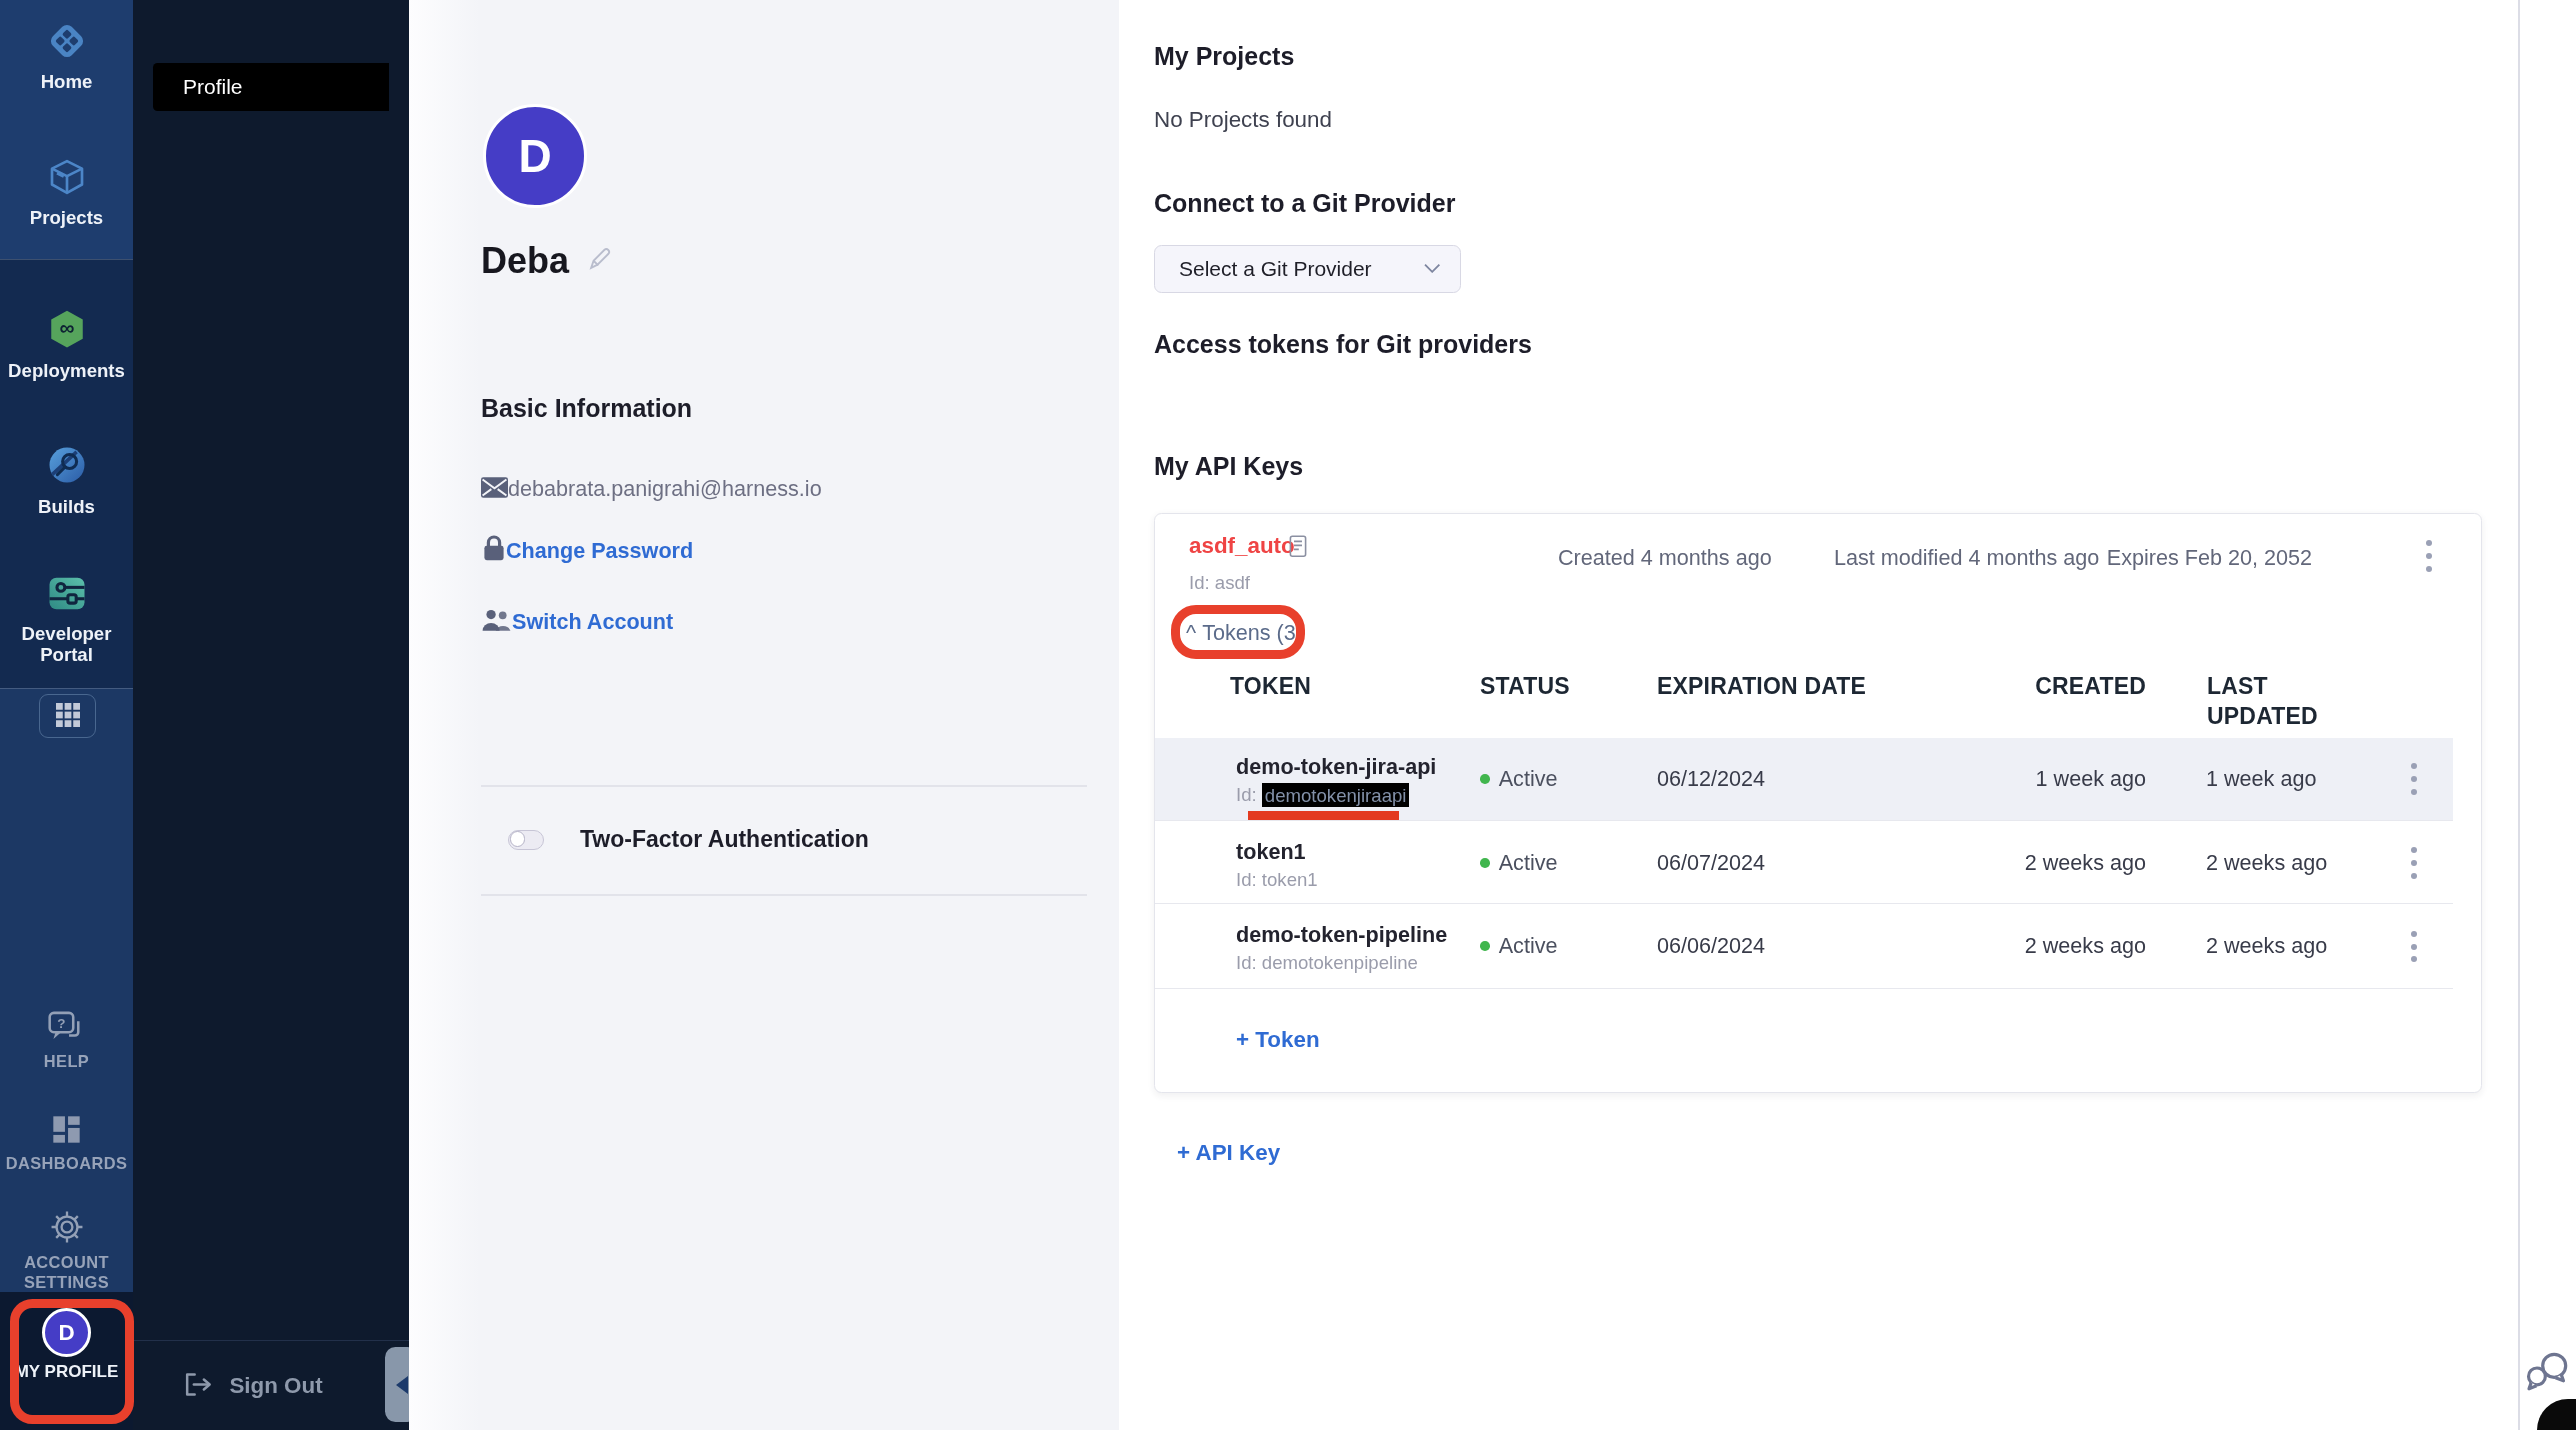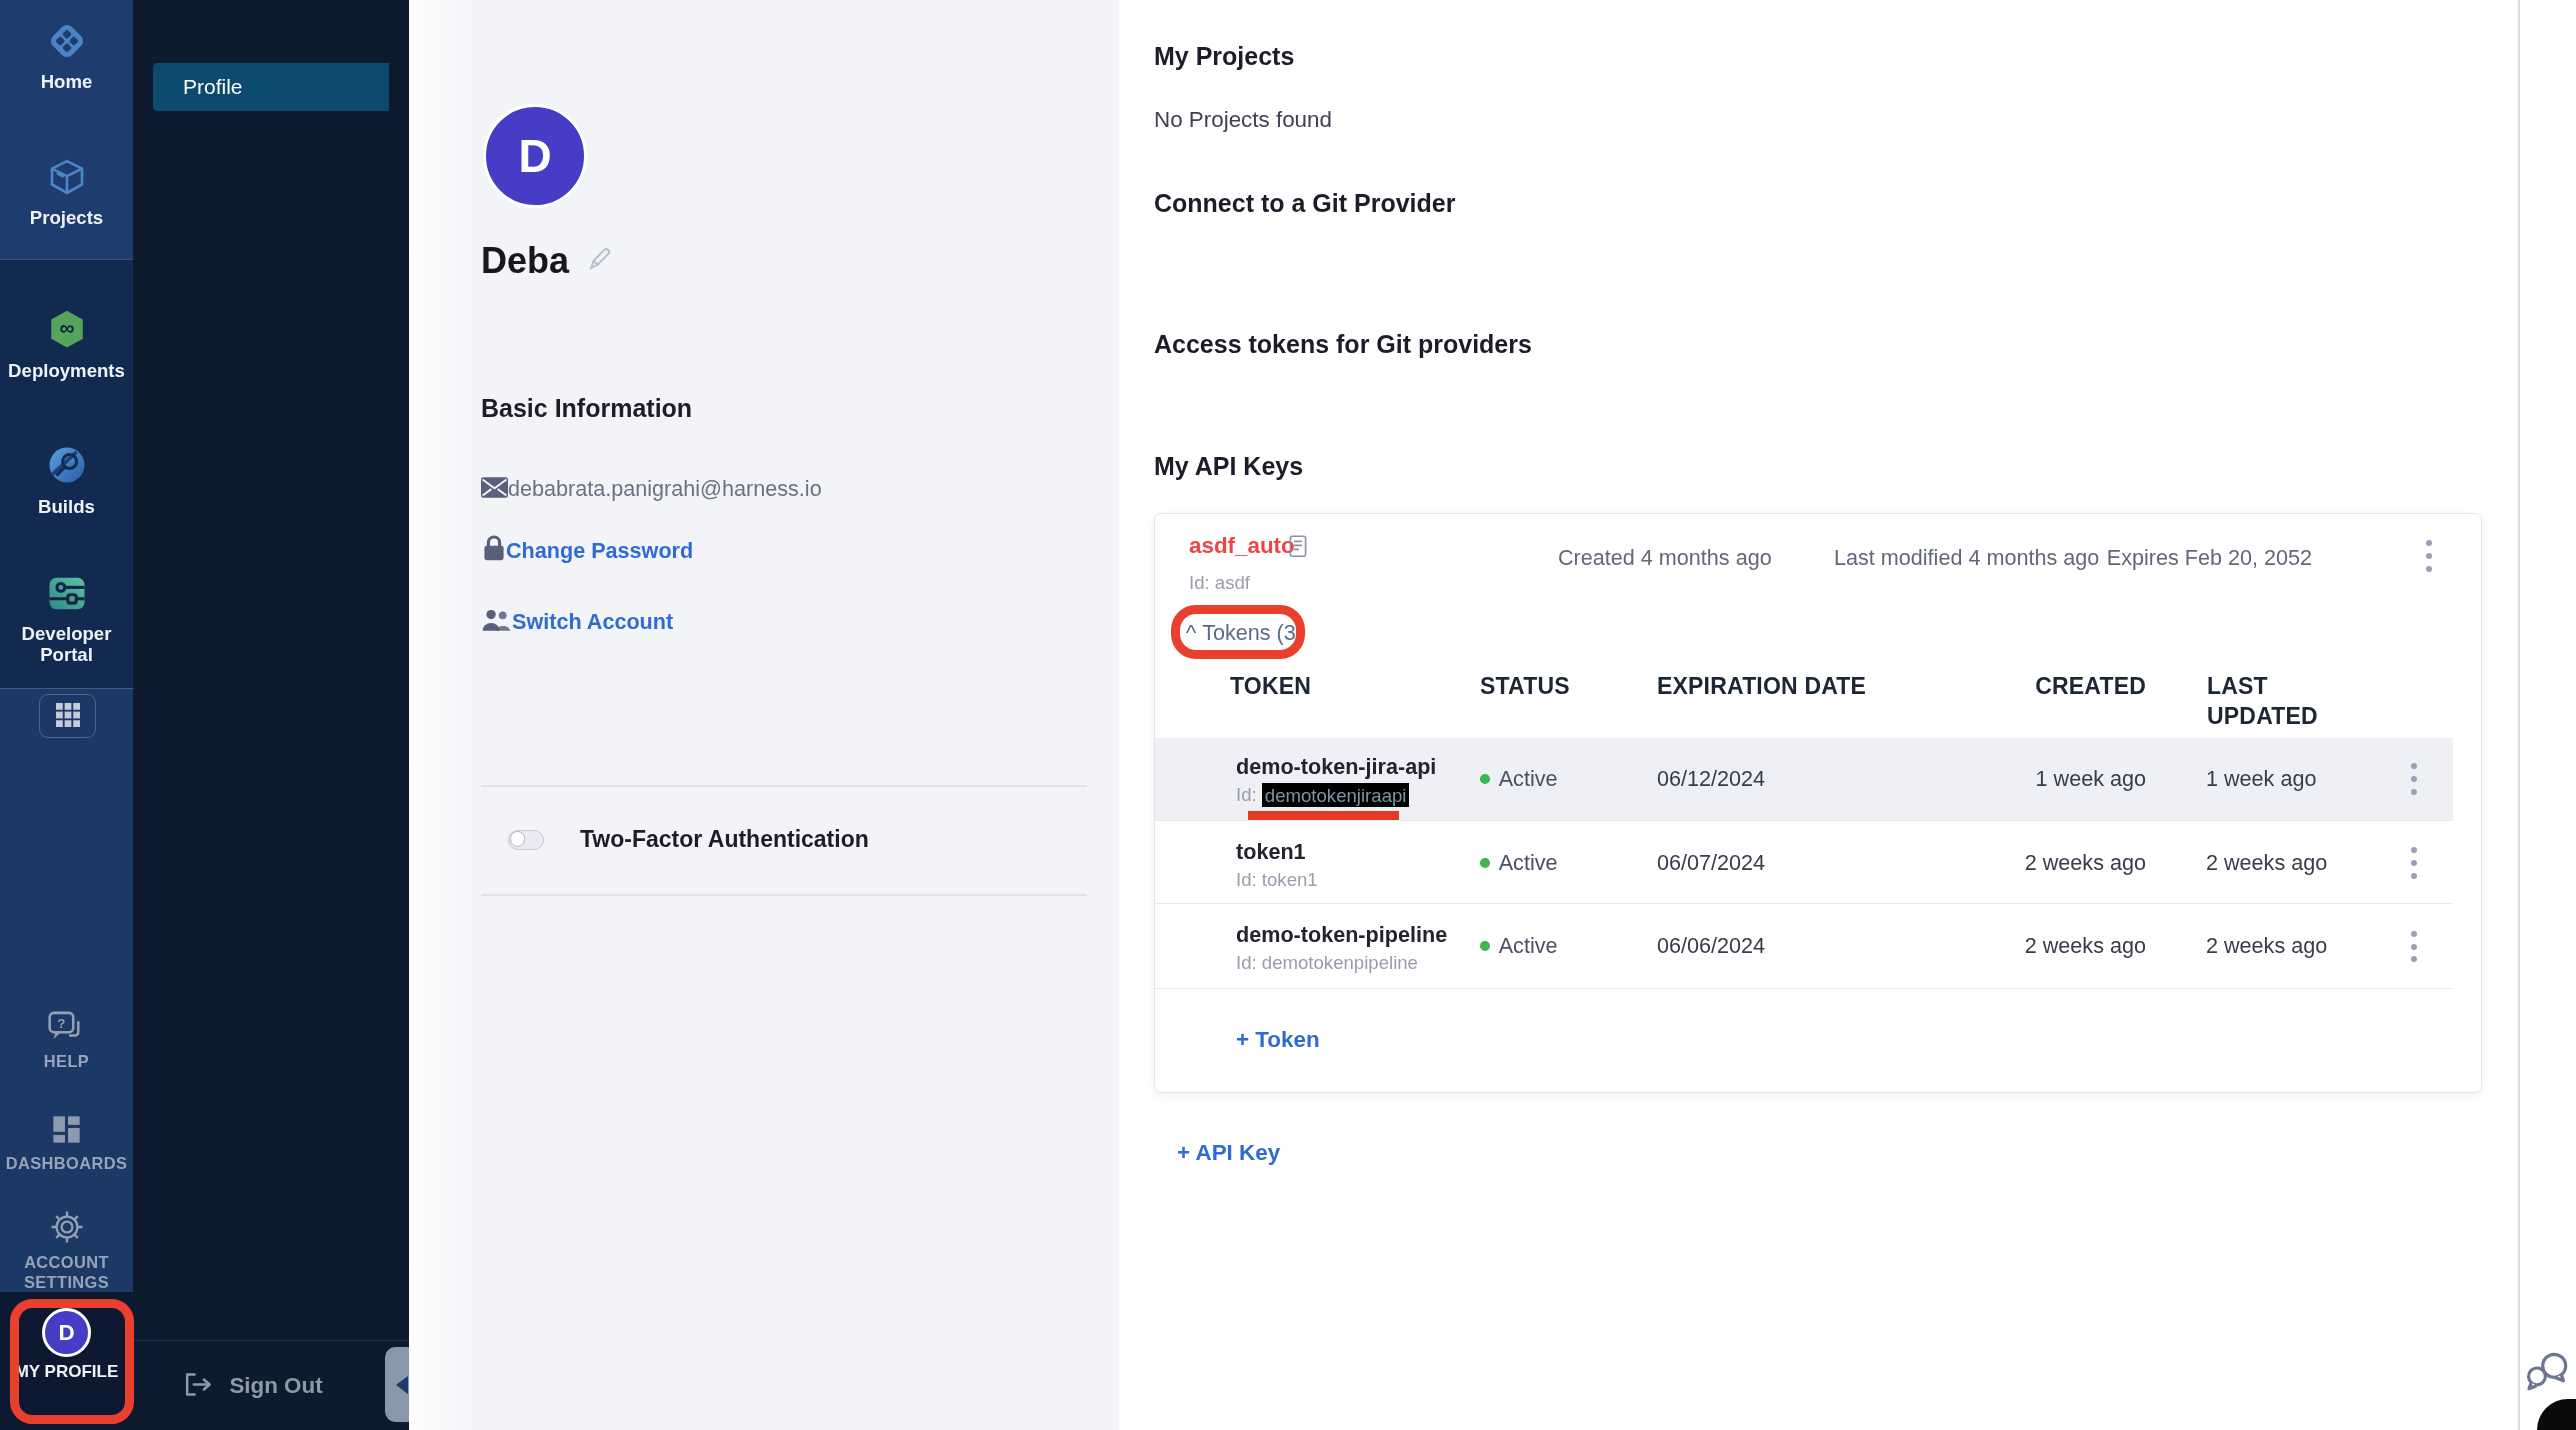--- a/index.html
+++ b/index.html
@@ -8,21 +8,21 @@
   .abs{position:absolute;}
   
   .leftnav{left:0;top:0;width:133px;height:1430px;background:#132a50;}
   .navband{left:0;width:133px;}
   .nav-item{left:0;width:133px;display:flex;flex-direction:column;align-items:center;gap:6.7px;}
   .nav-label{font-size:18.6px;font-weight:600;color:#eef2f8;text-align:center;line-height:1.15;}
   .nav-label-dim{font-size:16.4px;font-weight:600;color:#97a3b9;text-align:center;line-height:1.25;letter-spacing:0.4px;}
   .gridbtn{border:1.5px solid #49678f;border-radius:9px;display:flex;align-items:center;justify-content:center;}
   
   .secnav{left:133px;top:0;width:276px;height:1430px;background:#0e1a2d;overflow:visible;}
-  .profile-item{left:20px;top:63px;width:236px;height:48px;background:#0c4a6e;border-radius:4.5px 0 0 4.5px;
+  .profile-item{left:20px;top:63px;width:236px;height:48px;background:#000000;border-radius:4.5px 0 0 4.5px;
                 display:flex;align-items:center;padding-left:30px;box-sizing:border-box;
                 color:#ffffff;font-size:21px;}
   .signout{left:0;top:1340px;width:276px;height:90px;border-top:1.5px solid #22304a;
            display:flex;align-items:center;gap:16.4px;padding-left:50px;box-sizing:border-box;}
   .signout-label{color:#8e99ab;font-size:22.4px;font-weight:600;}
   .collapse-handle{left:252px;top:1347px;width:33px;height:75px;background:#8897aa;border-radius:10.4px;
                    display:flex;align-items:center;justify-content:center;}
   .tri-left{width:0;height:0;border-top:9.7px solid transparent;border-bottom:9.7px solid transparent;
             border-right:12.7px solid #1c3a6b;}
   
@@ -300,20 +300,28 @@
 
     <div class="abs divider" style="left:72px;top:894px;width:606px;"></div>
   </section>
 
   <section class="abs maincol">
 
     <div class="abs h-section" style="left:35px;top:42px;">My Projects</div>
     <div class="abs body-dark" style="left:35px;top:107px;">No Projects found</div>
 
     <div class="abs h-section" style="left:35px;top:189px;">Connect to a Git Provider</div>
+    <div class="abs select">
+      <span class="select-text">Select a Git Provider</span>
+      <span>
+        <svg width="16.4" height="10.4" viewBox="0 0 16 10" fill="none" stroke="#7e86a0" stroke-width="1.8">
+            <path d="M1 1.5 l7 7 7-7"></path>
+          </svg>
+      </span>
+    </div>
 
     <div class="abs h-section" style="left:35px;top:330px;">Access tokens for Git providers</div>
 
     <div class="abs h-section" style="left:35px;top:452px;">My API Keys</div>
 
     <div class="abs card">
       <span class="abs key-name" style="left:34px;top:19.4px;">asdf_auto</span>
       <span class="abs" style="left:134px;top:21px;cursor:pointer;">
         <svg width="18" height="22.4" viewBox="0 0 22 28" fill="none" stroke="#8b90a2" stroke-width="2">
             <rect x="1.5" y="1.5" width="19" height="25" rx="2.5"></rect>

